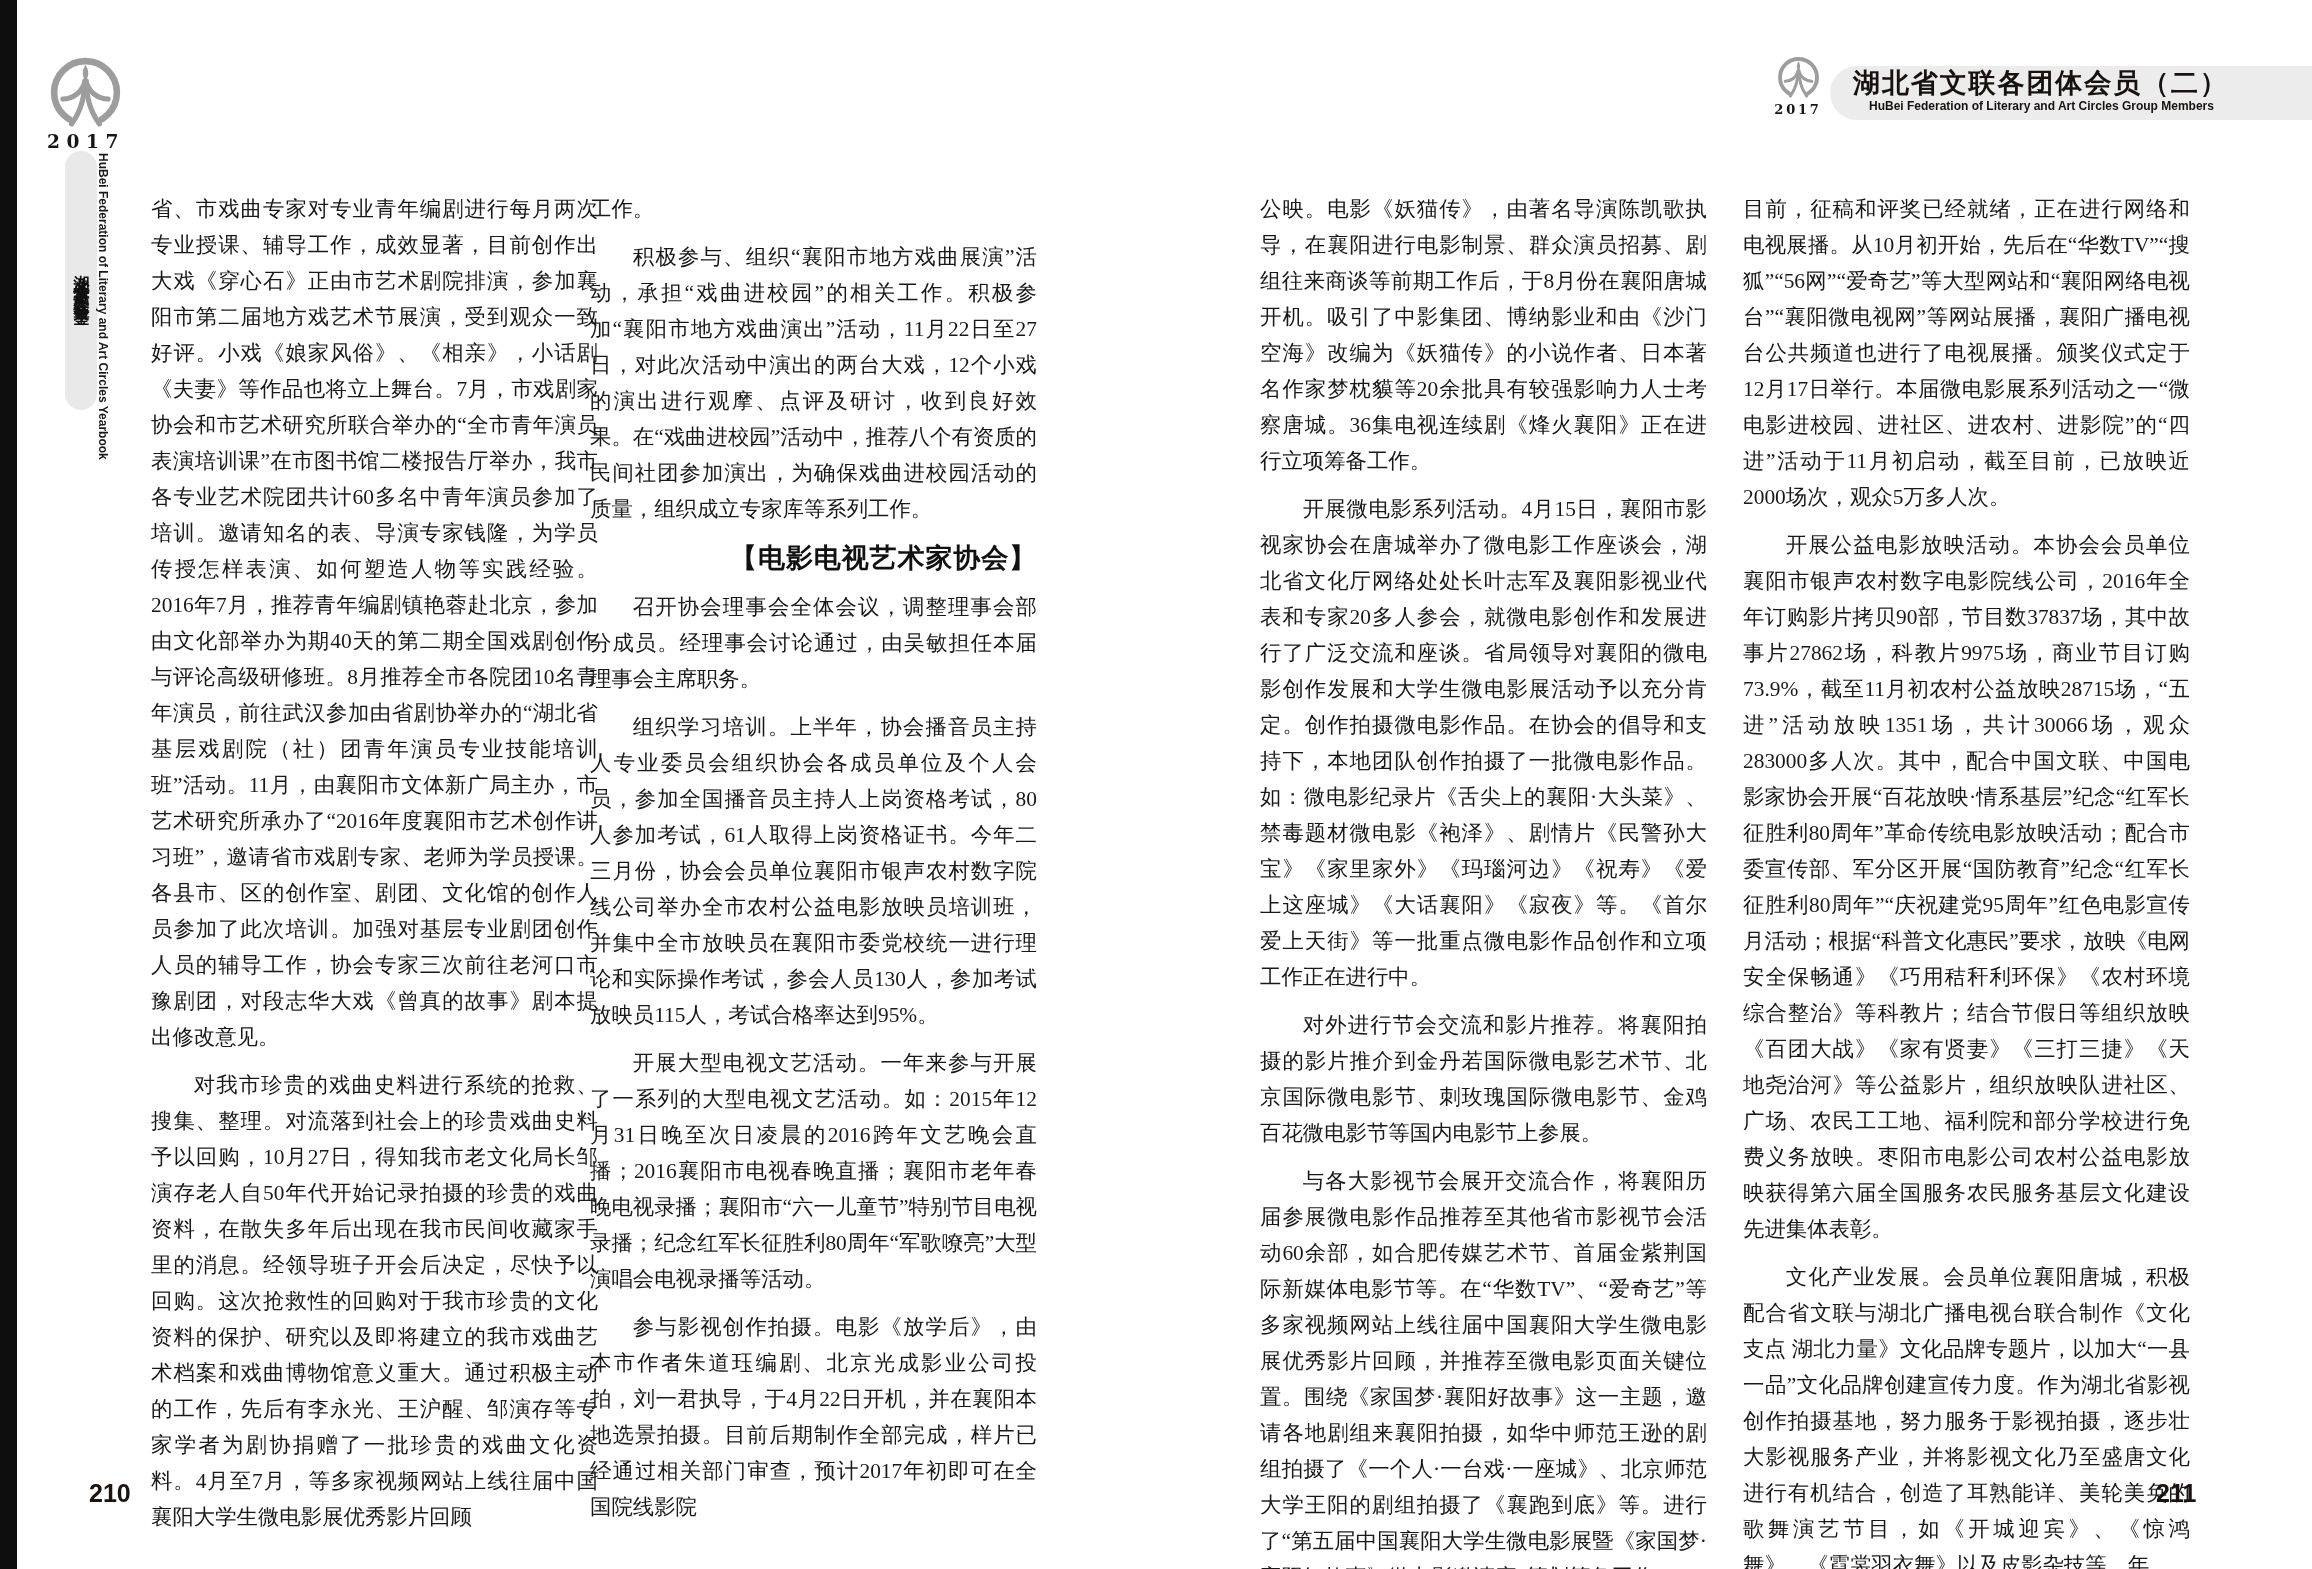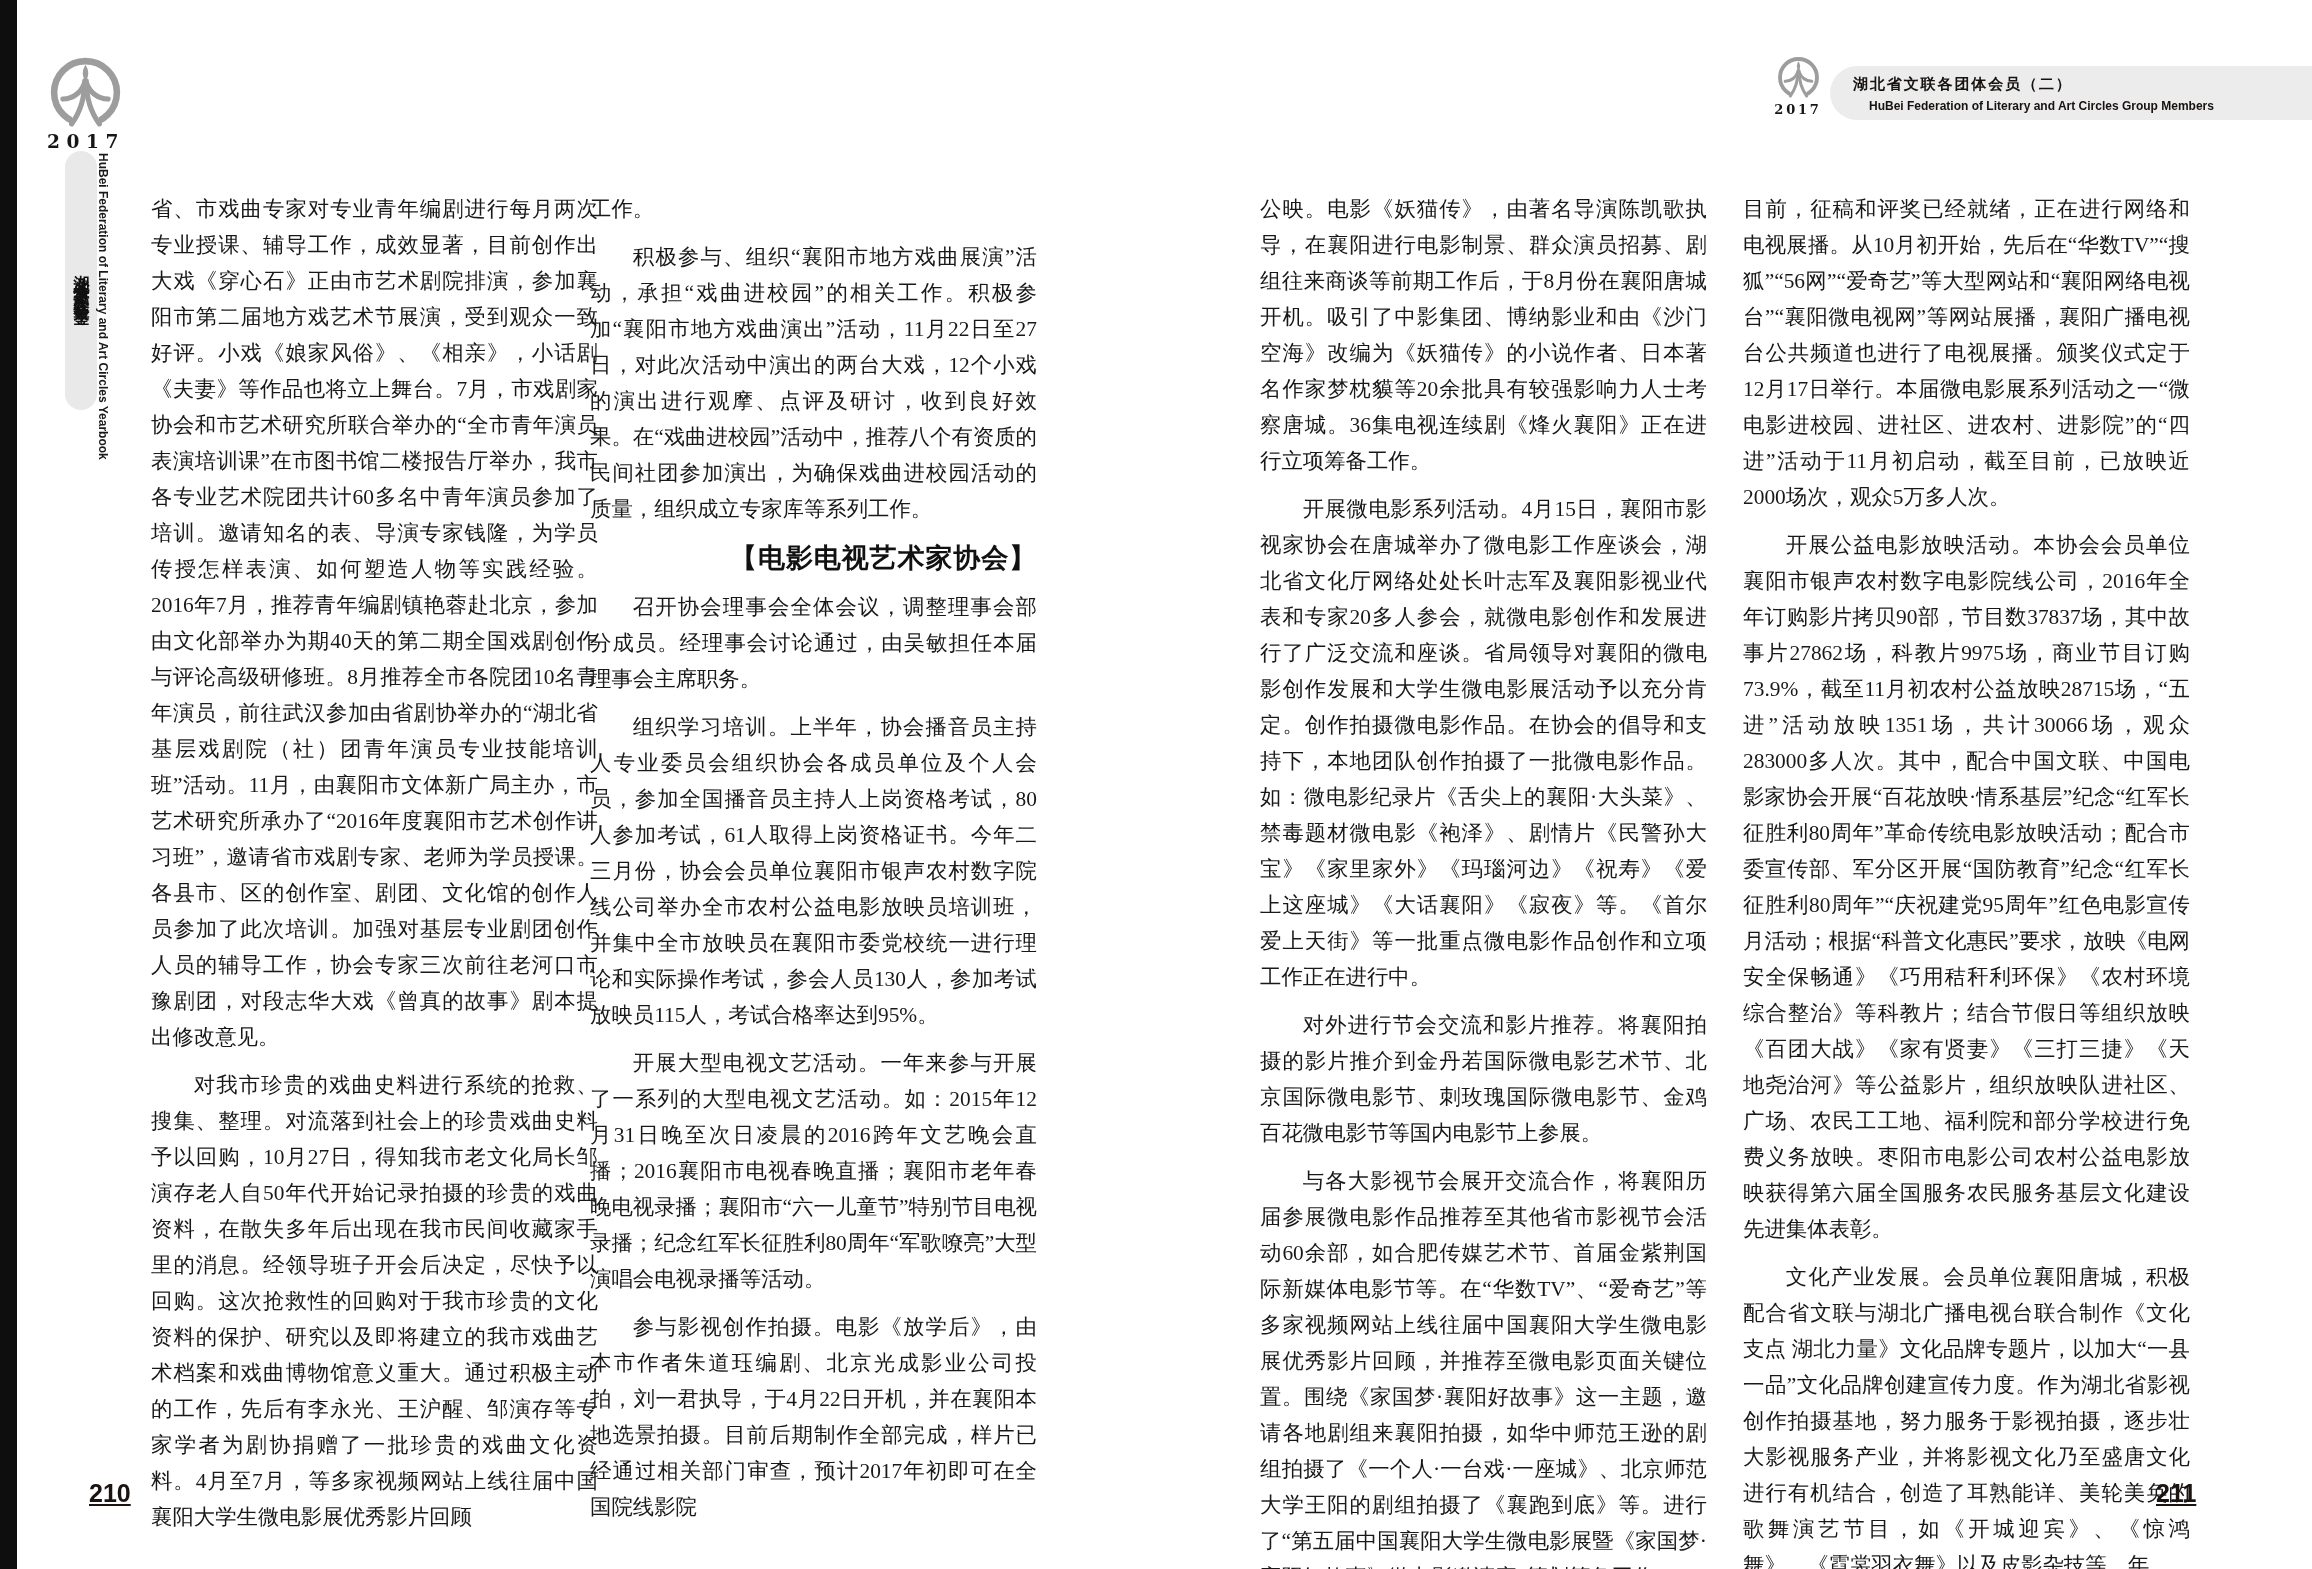--- a/index.html
+++ b/index.html
@@ -55,21 +55,21 @@
   .hband {
     position: absolute; left: 1830px; top: 66px;
     width: 483px; height: 54px;
     background: #ececec;
     border-radius: 27px 0 0 27px;
     box-sizing: border-box;
     padding: 4.7px 0 0 23px;
   }
   .htitle {
     font-family: "Liberation Sans", sans-serif;
-    font-size: 15px; font-weight: bold; color: #171210;
+    font-size: 27px; font-weight: bold; color: #171210;
     letter-spacing: 1.9px; line-height: 25px;
   }
   .hsub {
     font-family: "Liberation Sans", sans-serif;
     font-size: 12px; font-weight: bold; color: #171210;
     line-height: 16px; margin-top: 1.9px; padding-left: 16px;
   }
 
   
   .col {
@@ -88,21 +88,21 @@
     font-family: "Liberation Sans", sans-serif;
     font-size: 27px; font-weight: bold; color: #111111;
     line-height: 37px; margin: 13px 0 7.5px 0;
     letter-spacing: 0.9px; text-indent: 0; text-align: right;
   }
 
   
   .pageno {
     position: absolute; top: 1479px;
     font-family: "Liberation Sans", sans-serif;
-    font-size: 25px; font-weight: bold; color: #1a1310; text-decoration: underline;
+    font-size: 25px; font-weight: bold; color: #1a1310;
   }
   .pageno-left { left: 89px; }
   .pageno-right { left: 2156px; text-align: center; }
 </style>
 </head>
 <body>
 
 <div>
 
   <div class="spine-bar"></div>

